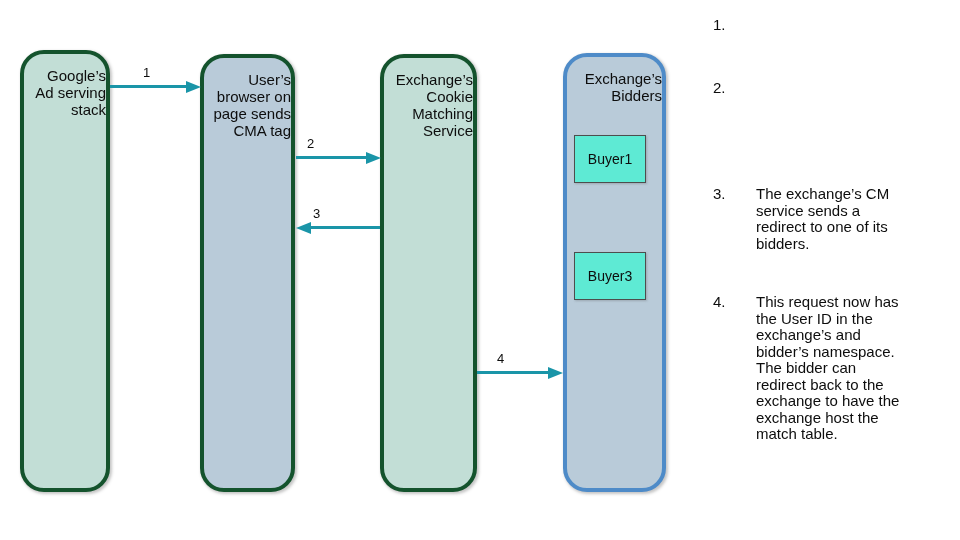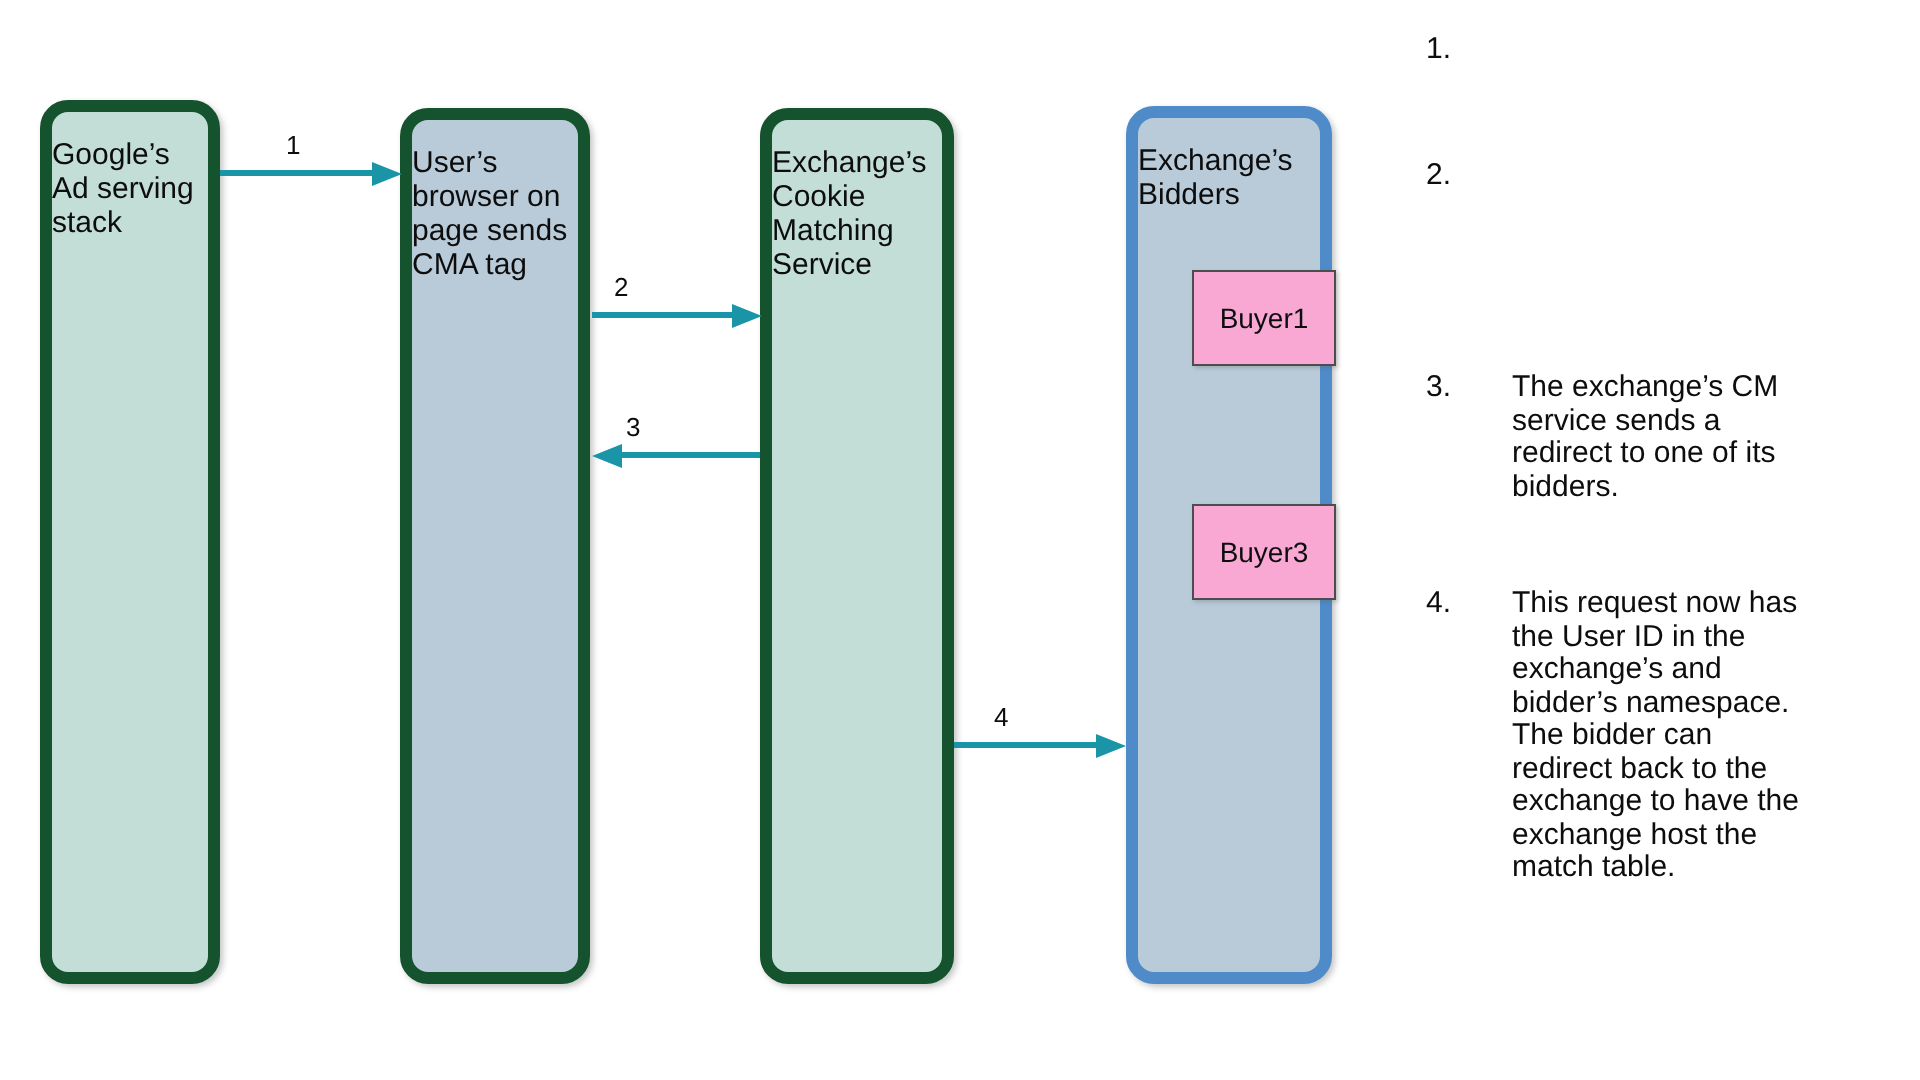--- a/index.html
+++ b/index.html
@@ -10,54 +10,53 @@
     position: relative;
     width: 960px;
     height: 540px;
     background: #ffffff;
     overflow: hidden;
   }
 
   
   .node {
     position: absolute;
-    border-radius: 14px;
-    border: 6px solid #14532d;
+    border-radius: 24px;
+    border: 4px solid #14532d;
     box-shadow: 1.5px 1.5px 3px rgba(90,90,90,0.35);
-    text-align: left;
+    text-align: right;
   }
   .node-green { background: #c2ded6; }
   .node-blue  { background: #b9cbd9; }
   .node-blueborder { border-color: #4e8bc8; }
 
   .node-label {
     display: block;
     padding-top: 13px;
     font-size: 15px;
     line-height: 17px;
     white-space: pre-line;
     color: #0d0d0d;
   }
 
   
   .buyer {
     position: absolute;
     left: 574px;
     width: 72px;
     height: 48px;
-    background: #f9a8d4;
+    background: #5eead4;
     border: 1.5px solid #4d4d4d;
     border-radius: 0;
     box-shadow: 1px 1px 2px rgba(90,90,90,0.3);
     display: flex;
     align-items: center;
     justify-content: center;
     font-size: 14px;
     color: #0d0d0d;
-    margin-left: 22px;
   }
 
   
   .arrow-line {
     position: absolute;
     height: 3px;
     background: #1a95a8;
   }
   .arrow-head {
     position: absolute;

